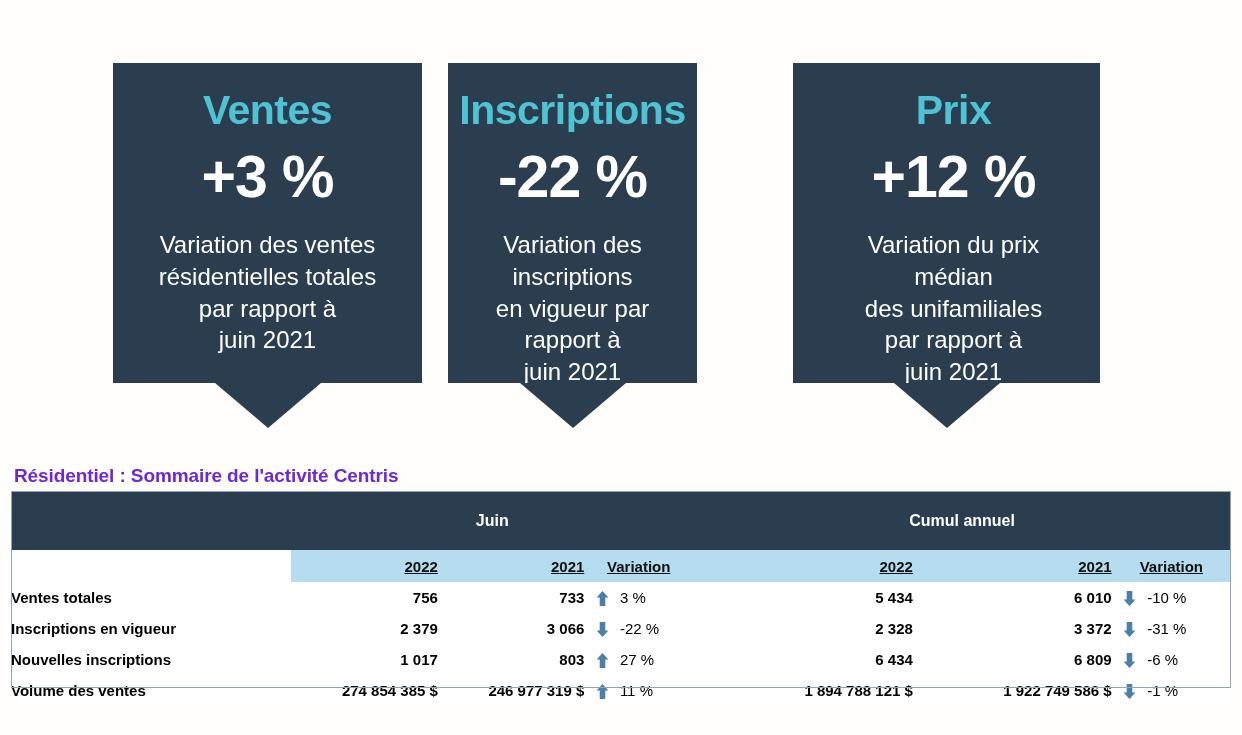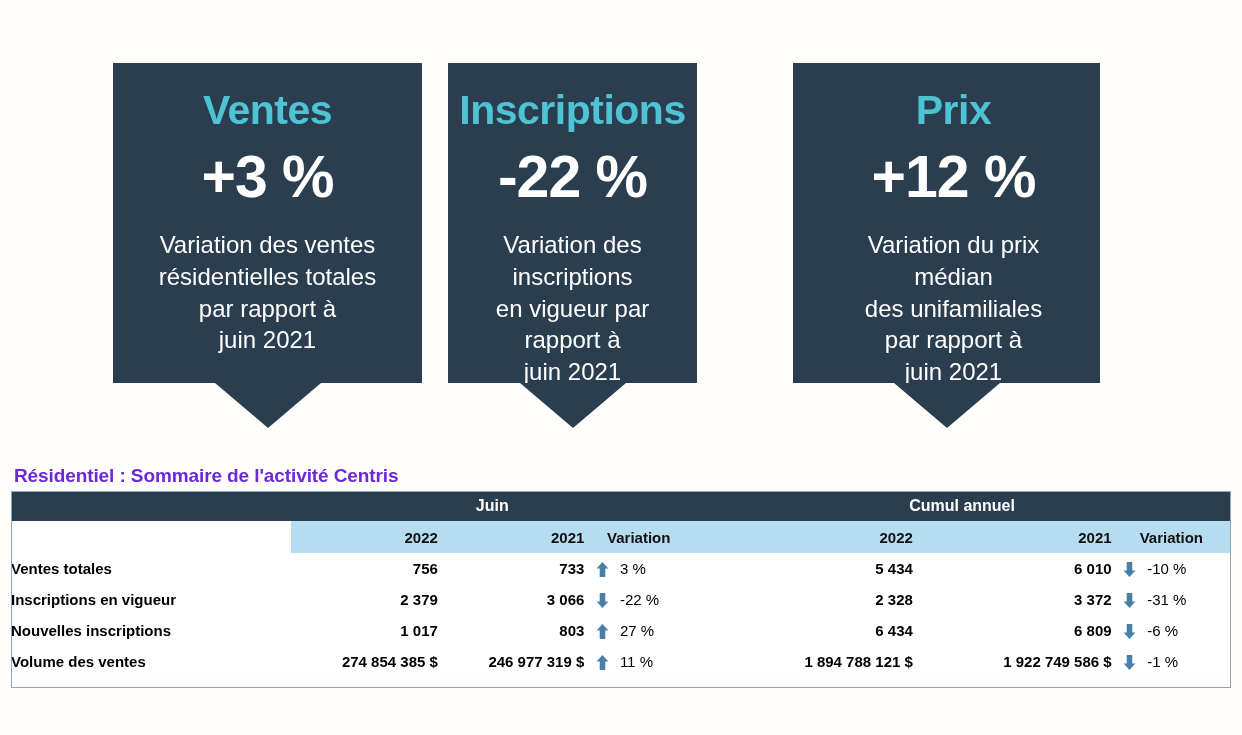--- a/index.html
+++ b/index.html
@@ -106,34 +106,35 @@
     border: none;
     white-space: nowrap;
   }
   
   .hdr-group {
     background: #2b3e50;
     color: #ffffff;
     font-size: 16px;
     font-weight: bold;
     text-align: center;
-    height: 30px;
+    height: 59px;
     vertical-align: middle;
   }
   .hdr-group.blank { background: #2b3e50; }
   
   .hdr-year {
     background: #b6dcf0;
     color: #111111;
     font-size: 15px;
     font-weight: bold;
     height: 32px;
     vertical-align: middle;
     text-align: right;
     padding-right: 14px;
+    text-decoration: underline;
   }
   .hdr-year.blank { background: #ffffff; }
   .hdr-year.var-col { text-align: center; padding-right: 0; }
 
   tbody tr { height: 31px; }
   tbody td {
     background: #ffffff;
     color: #000000;
     font-size: 15px;
     font-weight: bold;

